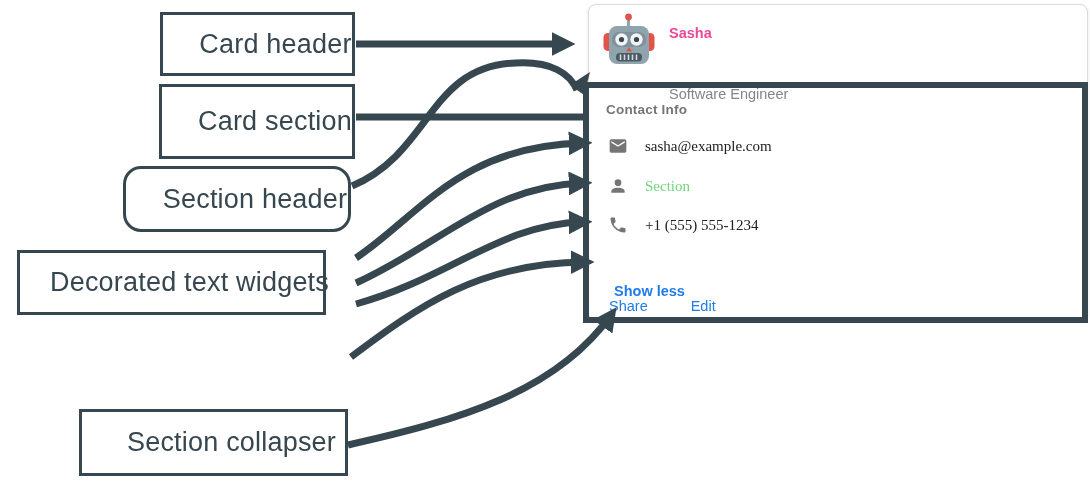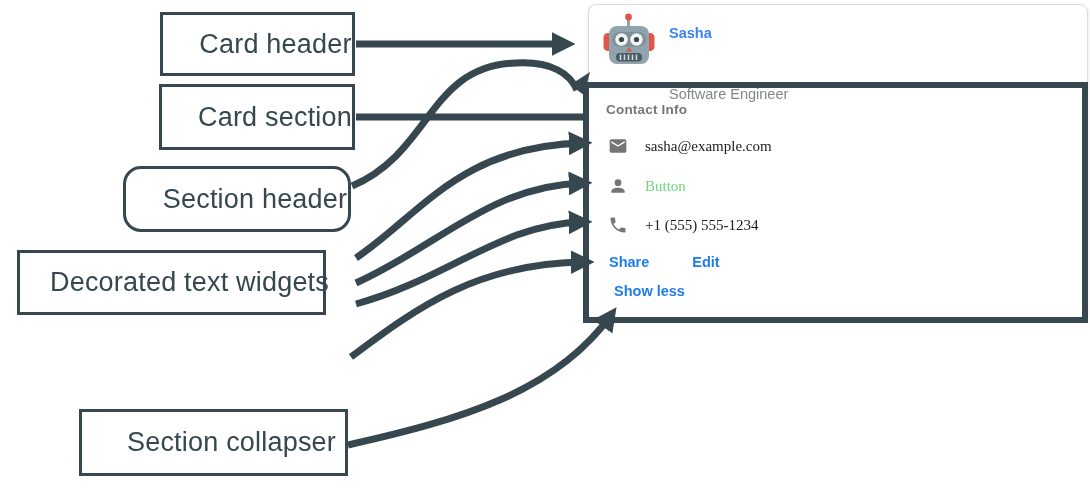--- a/index.html
+++ b/index.html
@@ -8,59 +8,59 @@
 
   .stage { position:absolute; inset:0; width:1090px; height:494px; }
 
   
   .label-box{
     position:absolute; background:#fff; border:3px solid #37474F; color:#37474F;
     display:flex; align-items:center; justify-content:center;
     font-size:27px; letter-spacing:0.2px; white-space:nowrap; z-index:4;padding-left:36px;
   }
   #lbl-card-header     { left:160px; top:12px;  width:195px; height:64px; }
-  #lbl-card-section    { left:159px; top:84px;  width:196px; height:66px; }
+  #lbl-card-section    { left:159px; top:84px;  width:196px; height:75px; }
   #lbl-section-header  { left:123px; top:166px; width:228px; height:66px;border-radius:18px; }
   #lbl-decorated       { left:17px;  top:250px; width:309px; height:65px; }
   #lbl-button-list     { left:78px;  top:329px; width:272px; height:67px; }
   #lbl-collapser       { left:79px;  top:409px; width:269px; height:67px; }
 
   
   .card{
     position:absolute; left:588px; top:4px; width:500px; height:317px;
     background:#fff; border:1px solid #dadce0; border-radius:8px;
     box-shadow:0 1px 3px rgba(60,64,67,.15); z-index:1;
   }
   .card-header{ position:absolute; left:0; top:0; width:100%; height:81px;
     border-bottom:1px solid #e8eaed; }
   .avatar{ position:absolute; left:14px; top:6px; width:52px; height:56px; }
   .person-name{ position:absolute; left:80px; top:20px; font-size:14.5px;
-    font-weight:700; color:#3b82f6; }
+    font-weight:700; color:#ec4899; }
   .person-role{ position:absolute; left:80px; top:45px; font-size:14.5px;
     color:#80868b;margin-top:36px; }
 
   
   .section-outline{
     position:absolute; left:583px; top:82px; width:505px; height:241px;
     border:6px solid #37474F; z-index:3; pointer-events:none;
   }
 
   .section-header-text{ position:absolute; left:17px; top:97px; font-size:13.5px;
     font-weight:700; color:#757575; letter-spacing:.2px; }
   .dtw-row{ position:absolute; left:19px; display:flex; align-items:center; }
   .dtw-row .ic{ width:20px; height:20px; flex:0 0 20px; }
   .dtw-row .txt{ margin-left:17px; font-size:15px; color:#212121;font-family:Liberation Serif, serif; }
   #row-email  { top:131px; }
   #row-status { top:171px; }
   #row-phone  { top:210px; }
   #row-status .txt{ color:#6fd57c; }
 
   .btn-row{ position:absolute; left:20px; top:249px; display:flex; gap:43px; }
-  .text-btn{ font-size:14.5px; font-weight:700; color:#1f7ce8; background:none;
-    border:none; cursor:pointer; font-family:"Liberation Sans", sans-serif; }
+  .text-btn{ font-size:14.5px; font-weight:400; color:#1f7ce8; background:none;
+    border:none; cursor:pointer; font-family:"Liberation Sans", sans-serif;margin-top:44px; }
   .collapser-btn{ position:absolute; left:25px; top:278px; font-size:14.5px;
     font-weight:700; color:#1f7ce8; background:none; border:none; cursor:pointer;
     font-family:"Liberation Sans", sans-serif; }
 
   
   svg.arrows{ position:absolute; inset:0; z-index:5; pointer-events:none; }
   .arrow{ stroke:#37474F; stroke-width:7; fill:none; }
   .ahead{ fill:#37474F; }
 </style>
 </head>
@@ -115,21 +115,21 @@
       <span class="txt">sasha@example.com</span>
     </div>
 
     <div class="dtw-row" id="row-status">
       <span class="ic">
         <svg viewBox="0 0 24 24" width="20" height="20" fill="#757575">
           <circle cx="12" cy="8" r="4"></circle>
           <path d="M12 14c-4.4 0-8 1.8-8 4v2h16v-2c0-2.2-3.6-4-8-4z"></path>
         </svg>
       </span>
-      <span class="txt">Button</span>
+      <span class="txt">Section</span>
     </div>
 
     <div class="dtw-row" id="row-phone">
       <span class="ic">
         <svg viewBox="0 0 24 24" width="20" height="20" fill="#757575">
           <path d="M6.62 10.79c1.44 2.83 3.76 5.14 6.59 6.59l2.2-2.21c.27-.27.67-.36 1.02-.24 1.12.37 2.33.57 3.57.57.55 0 1 .45 1 1V20c0 .55-.45 1-1 1-9.39 0-17-7.61-17-17 0-.55.45-1 1-1h3.5c.55 0 1 .45 1 1 0 1.25.2 2.45.57 3.57.11.35.03.74-.25 1.02l-2.2 2.2z"></path>
         </svg>
       </span>
       <span class="txt">+1 (555) 555-1234</span>
     </div>

